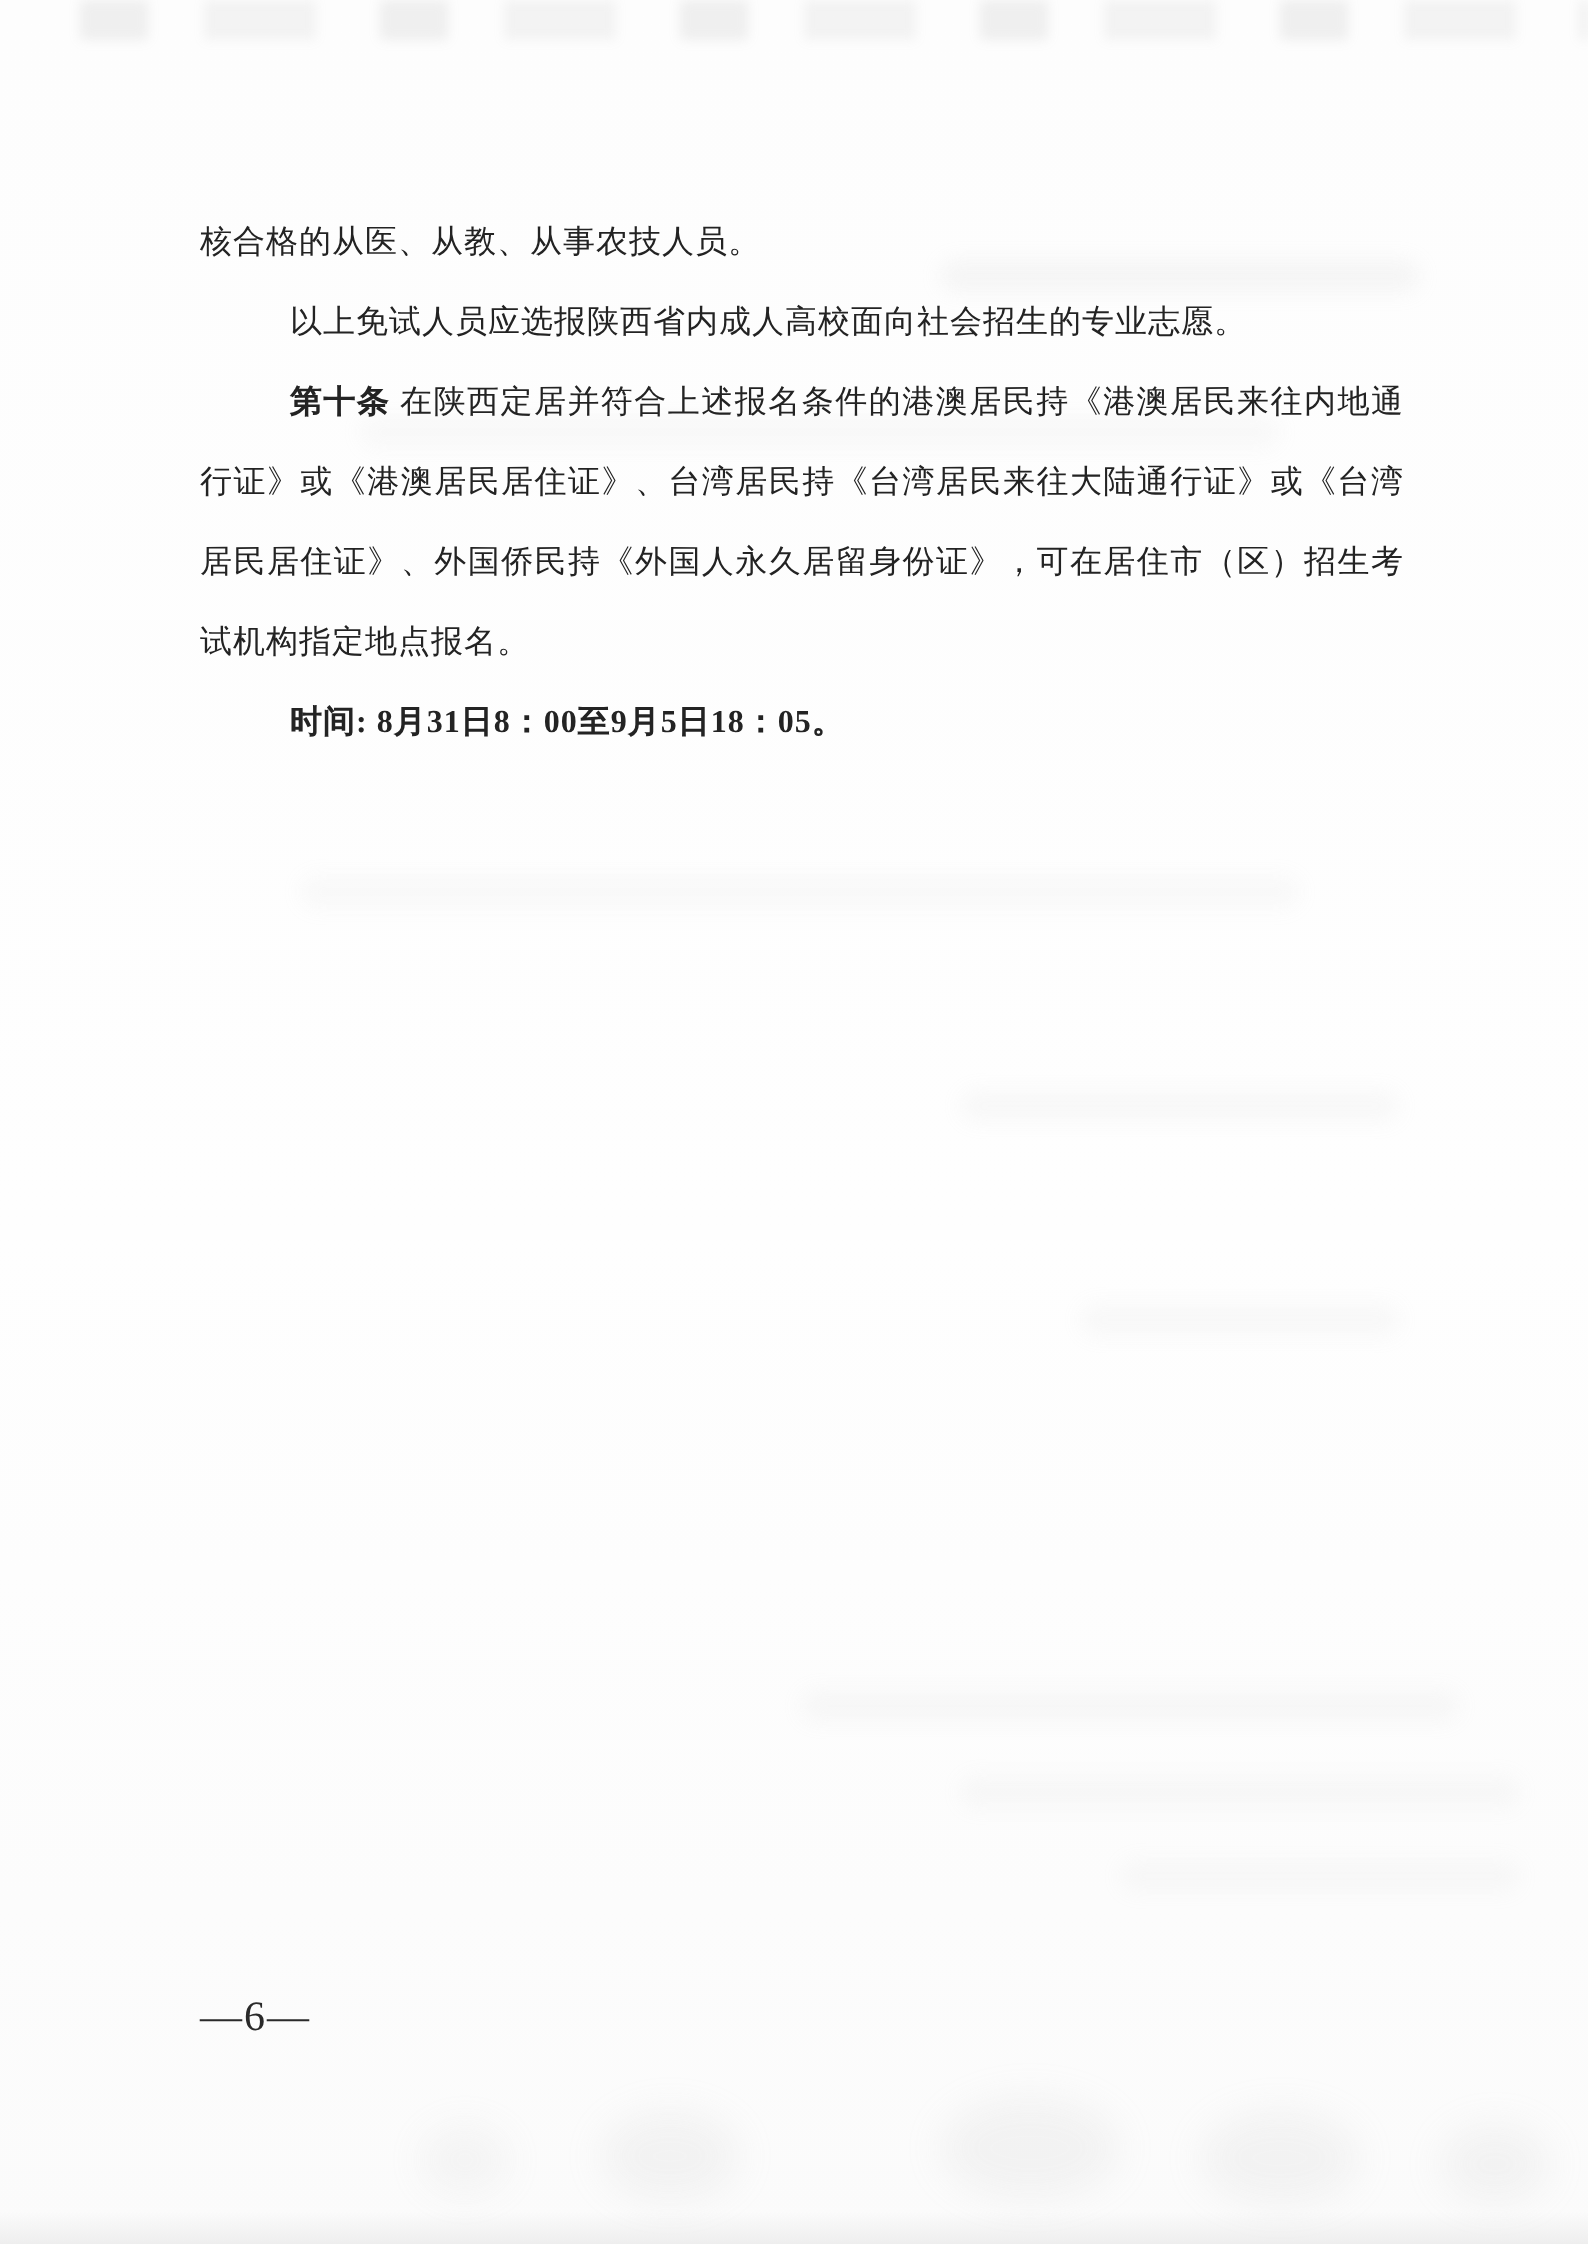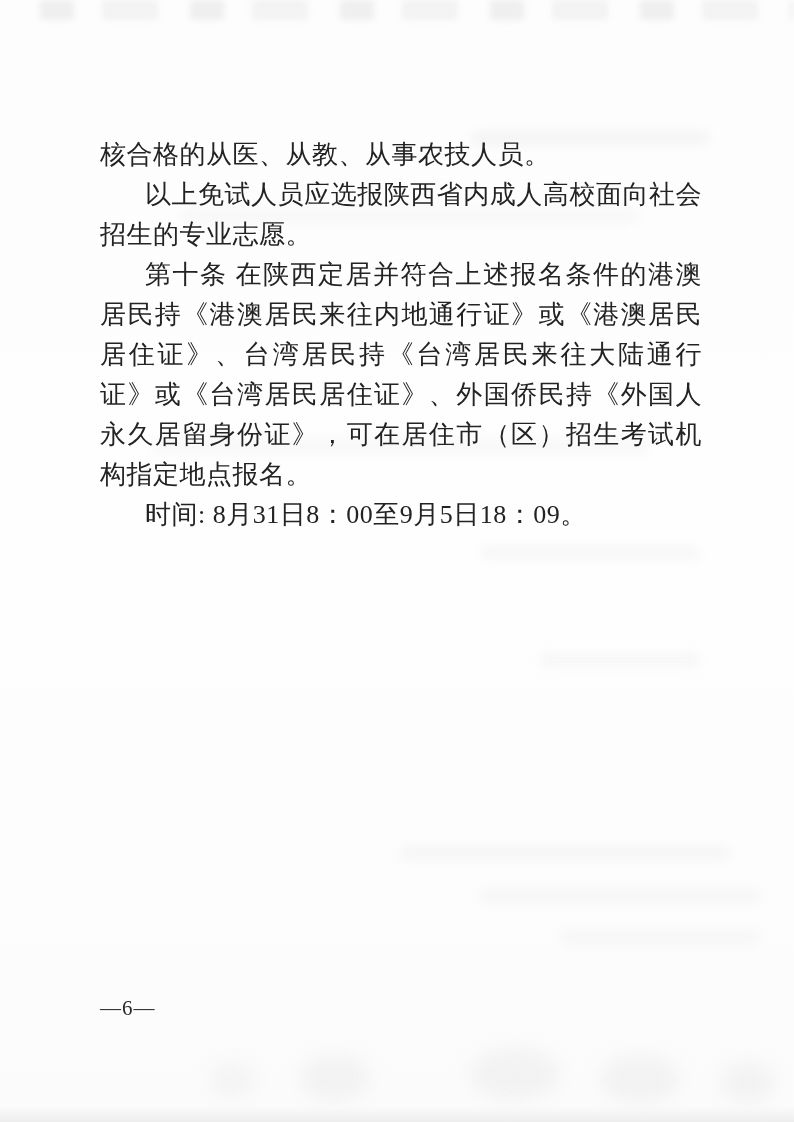--- a/index.html
+++ b/index.html
@@ -10,31 +10,31 @@
     background: #ffffff;
     font-family: "Liberation Serif", "DejaVu Serif", serif;
   }
   .page {
     position: absolute; inset: 0;
     background: linear-gradient(180deg, #fdfdfd 0%, #fefefe 55%, #fbfbfb 100%);
   }
   
   .doc {
     position: absolute;
-    left: 100px; top: 135px; width: 602px;
-    font-size: 26px;
+    left: 100px; top: 102px; width: 602px;
+    font-size: 16px;
     line-height: 40px;
     color: #232323;
     text-align: justify;
     text-justify: inter-ideograph;
     letter-spacing: 0.5px;
   }
   .para { margin: 0; }
   .para.indent { text-indent: 45px; }
-  .run.bold { font-weight: normal; }
+  .run.bold { font-weight: bold; }
   .page-number {
     position: absolute;
     left: 100px; top: 993px;
     font-size: 21px;
     line-height: 30px;
     color: #2a2a2a;
     letter-spacing: 1px;
   }
   
   .ghost {
@@ -95,18 +95,18 @@
   <div class="ghost ghost-blob b2"></div>
   <div class="ghost ghost-blob b3"></div>
   <div class="ghost ghost-blob b4"></div>
   <div class="ghost ghost-blob b5"></div>
   <div class="bottom-band"></div>
 
   <main class="doc" id="doc">
       <p class="para"><span class="run">核合格的从医、从教、从事农技人员。</span></p>
       <p class="para indent"><span class="run">以上免试人员应选报陕西省内成人高校面向社会招生的专业志愿。</span></p>
       <p class="para indent"><span class="run bold">第十条</span><span class="run"> 在陕西定居并符合上述报名条件的港澳居民持《港澳居民来往内地通行证》或《港澳居民居住证》、台湾居民持《台湾居民来往大陆通行证》或《台湾居民居住证》、外国侨民持《外国人永久居留身份证》，可在居住市（区）招生考试机构指定地点报名。</span></p>
-      <p class="para indent"><span class="run bold">时间: 8月31日8：00至9月5日18：09。</span></p>
+      <p class="para indent"><span class="run bold">时间: 8月31日8：00至9月5日18：05。</span></p>
     </main>
 
   <div class="page-number">—6—</div>
 
 </div>
 
 </body></html>

